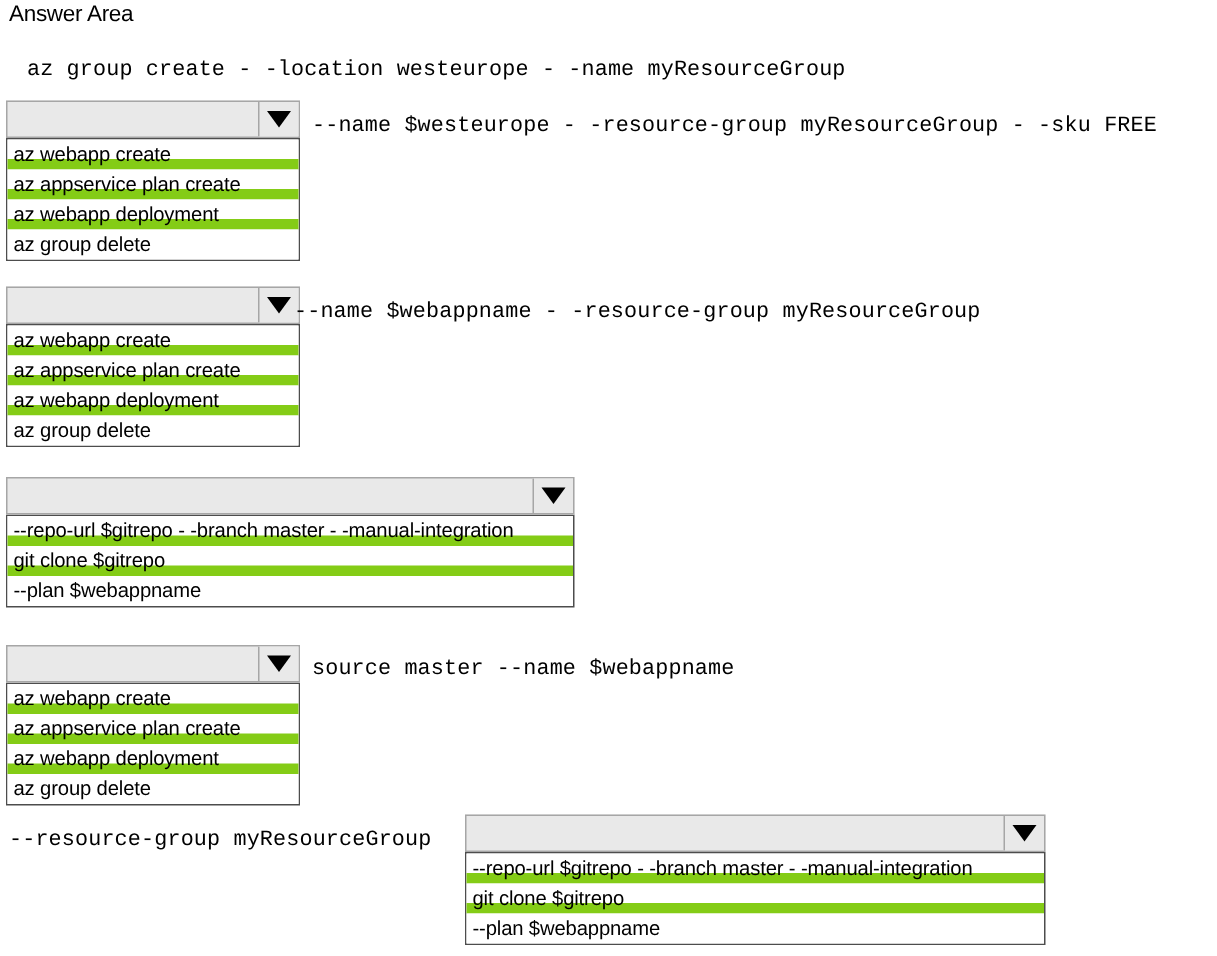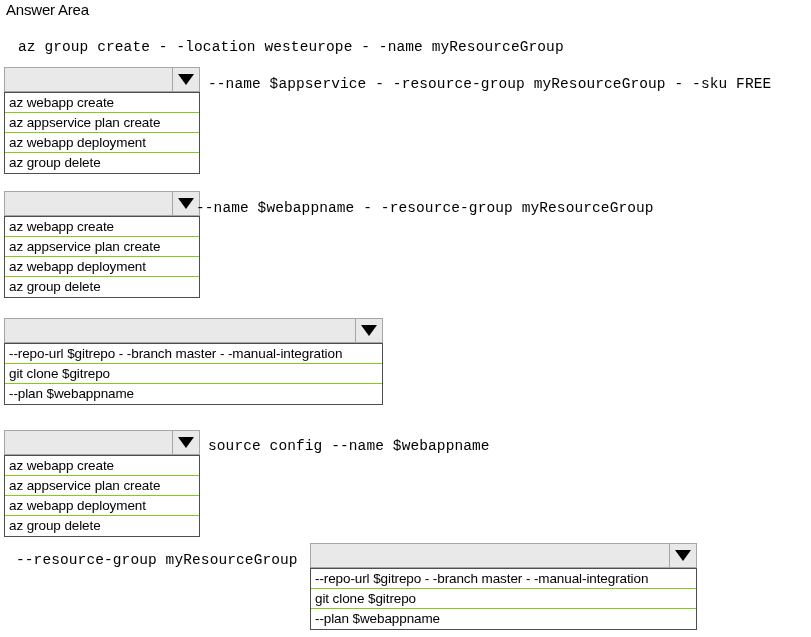--- a/index.html
+++ b/index.html
@@ -80,21 +80,21 @@
     margin-top: 0px;
   }
   .option-item {
     box-sizing: border-box;
     height: 20px;
     line-height: 19px;
     font-size: 13.5px;
     padding-left: 4px;
     white-space: nowrap;
     background: #ffffff;
-    border-bottom: 1px solid #84cc16;
+    border-bottom: 7px solid #84cc16;
     letter-spacing: -0.1px;
   }
   .option-item:last-child {
     border-bottom: none;
   }
 </style>
 </head>
 <body>
 
 <div class="page-title">Answer Area</div>
@@ -108,21 +108,21 @@
       <span class="caret"></span>
     </span>
   </div>
   <div class="option-list">
     <div class="option-item">az webapp create</div>
     <div class="option-item">az appservice plan create</div>
     <div class="option-item">az webapp deployment</div>
     <div class="option-item">az group delete</div>
   </div>
 </div>
-<div class="code" style="left:208px; top:75px;">--name $appservice - -resource-group myResourceGroup - -sku FREE</div>
+<div class="code" style="left:208px; top:75px;">--name $westeurope - -resource-group myResourceGroup - -sku FREE</div>
 
 <div class="dropdown" style="left:4px; top:191px; width:196px;">
   <div class="select-box">
     <span class="select-value"></span>
     <span class="select-arrow-btn">
       <span class="caret"></span>
     </span>
   </div>
   <div class="option-list">
     <div class="option-item">az webapp create</div>
@@ -154,23 +154,23 @@
       <span class="caret"></span>
     </span>
   </div>
   <div class="option-list">
     <div class="option-item">az webapp create</div>
     <div class="option-item">az appservice plan create</div>
     <div class="option-item">az webapp deployment</div>
     <div class="option-item">az group delete</div>
   </div>
 </div>
-<div class="code" style="left:208px; top:437px;">source config --name $webappname</div>
+<div class="code" style="left:208px; top:437px;">source master --name $webappname</div>
 
-<div class="code" style="left:16px; top:551px;">--resource-group myResourceGroup</div>
+<div class="code" style="left:6px; top:551px;">--resource-group myResourceGroup</div>
 
 <div class="dropdown" style="left:310px; top:543px; width:387px;">
   <div class="select-box">
     <span class="select-value"></span>
     <span class="select-arrow-btn">
       <span class="caret"></span>
     </span>
   </div>
   <div class="option-list">
     <div class="option-item">--repo-url $gitrepo - -branch master - -manual-integration</div>

